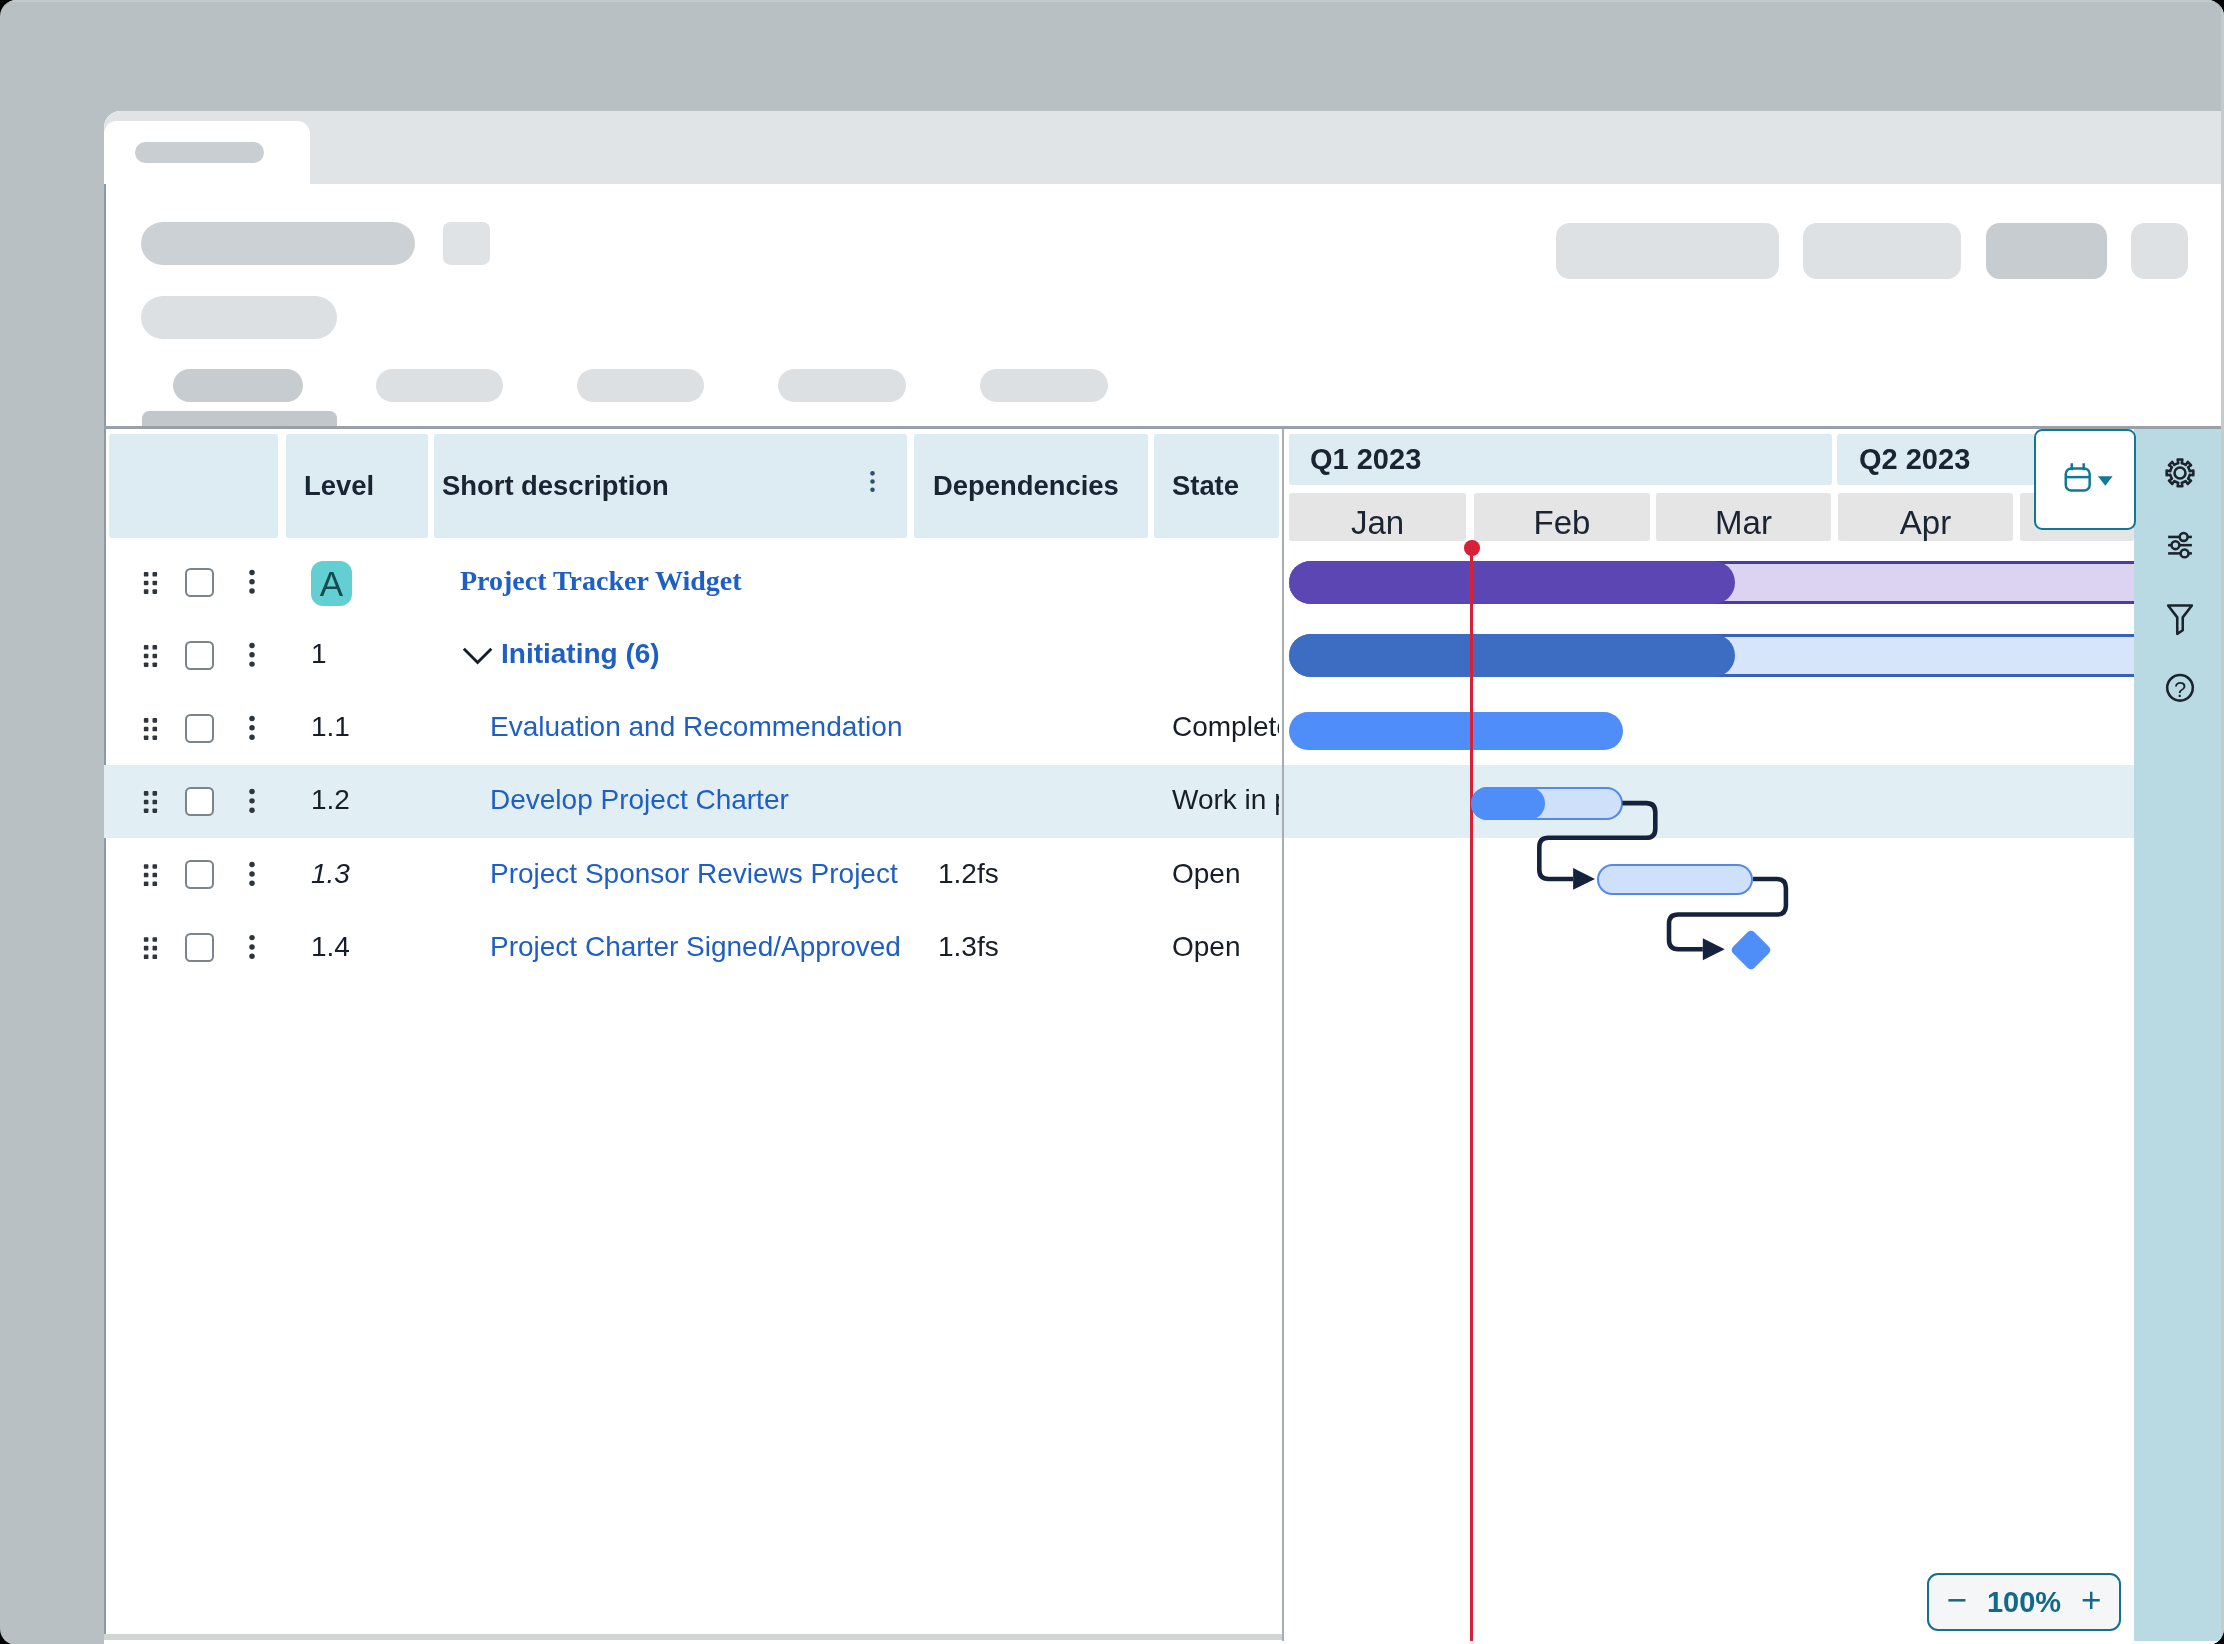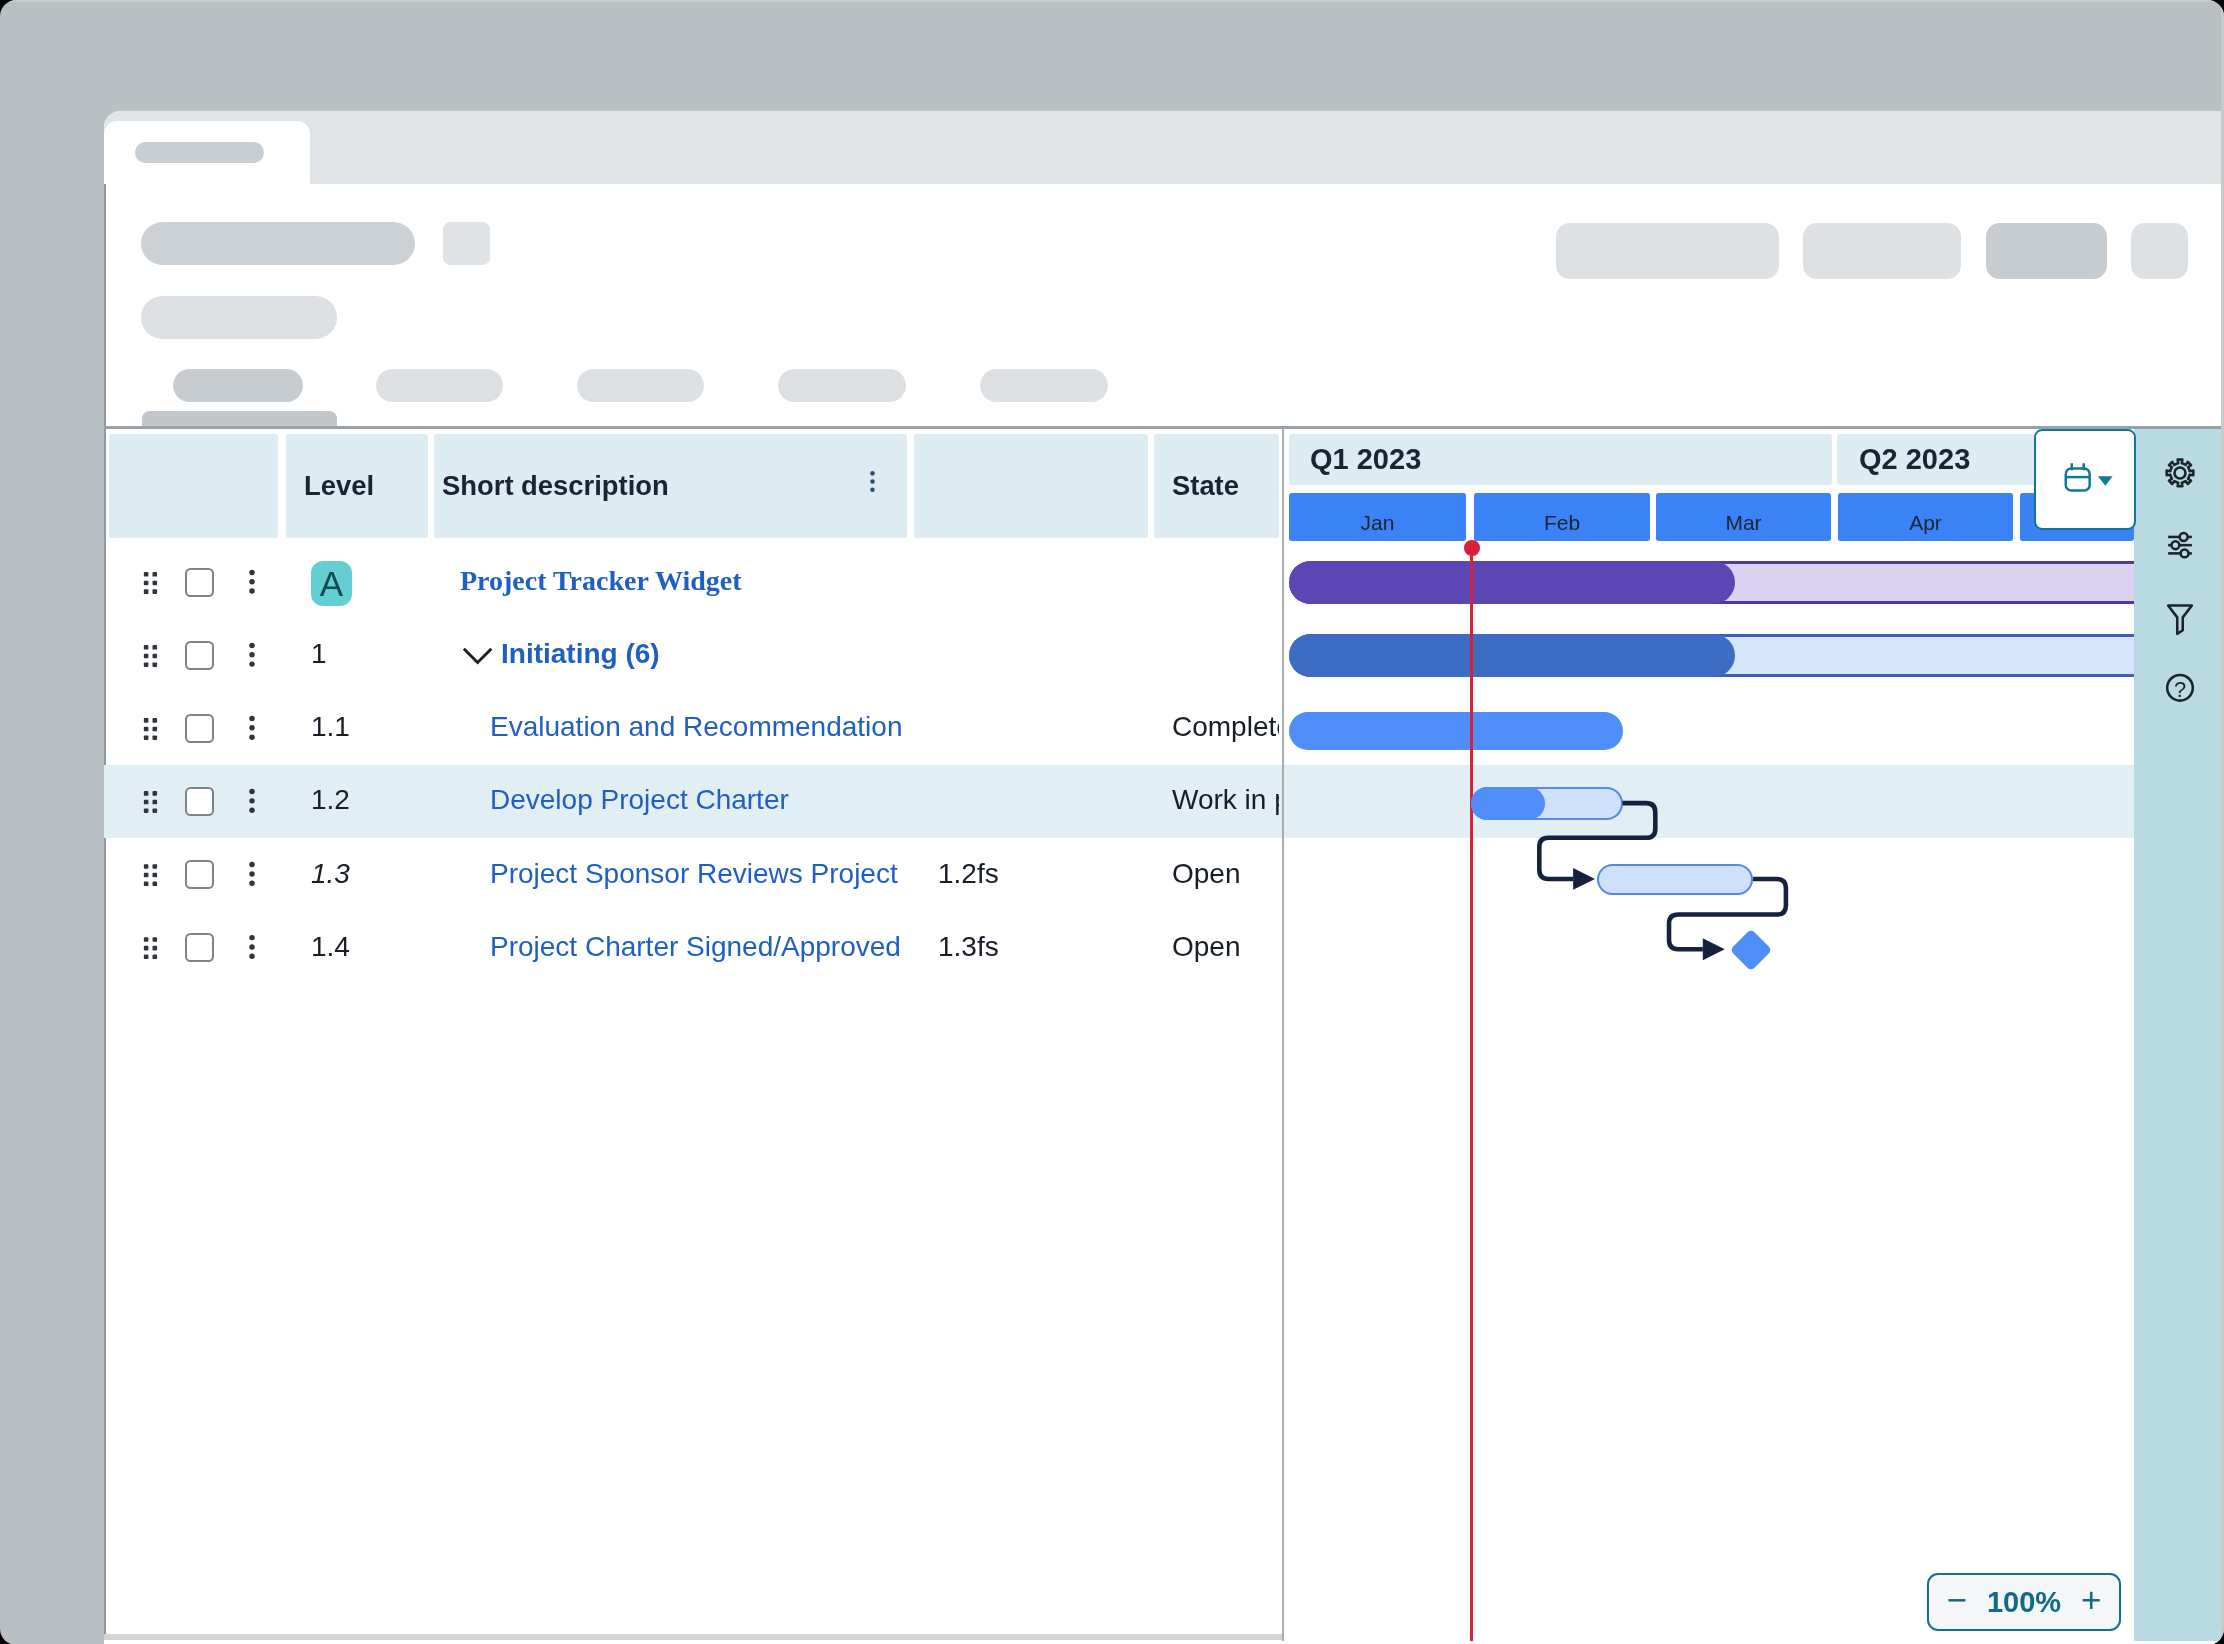--- a/index.html
+++ b/index.html
@@ -15,21 +15,21 @@
   
   .sk { background:#dde0e3; border-radius:22px; }
   
   #topline { left:0; top:315px; width:2117px; height:2.7px; background:#98a0a8; }
   
   #divider { left:1178px; top:318px; width:1.8px; height:1212px; background:#a6aeb4; }
   #sidebar { left:2030px; top:318px; width:87px; height:1212px; background:#b9dae3; }
   .hcell { background:#ddecf2; border-radius:2.7px; }
   .htext { font-size:27.4px; font-weight:bold; color:#1a2432; line-height:104px; }
   .qtext { font-size:29px; font-weight:bold; color:#1a2432; line-height:51px; }
-  .mcell { background:#3b82f6; border-radius:2.7px; text-align:center; font-size:21px; color:#1a2432; line-height:59px; }
+  .mcell { background:#e5e5e5; border-radius:2.7px; text-align:center; font-size:33px; color:#1a2432; line-height:59px; }
   .rowtext { font-size:28px; color:#171e28; white-space:nowrap; }
   .link { color:#1f5fc4; }
   .b6 { font-weight:600; }
   .cb { width:29px; height:29px; border:2.3px solid #7b848c; border-radius:5.5px; background:#fff; }
   .clip { overflow:hidden; }
 </style>
 </head>
 <body>
 <div id="canvas">
 <div class="abs" style="left:0; top:0; width:2224px; height:1.8px; background:#c7cacb;"></div>
@@ -62,20 +62,21 @@
   <div id="sidebar" class="abs"></div>
   <div id="divider" class="abs"></div>
 
   <div class="abs hcell" style="left:4.6px;   top:323px; width:169px; height:104px;"></div>
   <div class="abs hcell" style="left:182px; top:323px; width:142px; height:104px;"></div>
   <div class="abs hcell" style="left:330px; top:323px; width:473px; height:104px;"></div>
   <div class="abs hcell" style="left:810px; top:323px; width:234px; height:104px;"></div>
   <div class="abs hcell" style="left:1050px;top:323px; width:125px; height:104px;"></div>
   <div class="abs htext" style="left:200px; top:323px;">Level</div>
   <div class="abs htext" style="left:338px; top:323px;">Short description</div>
+  <div class="abs htext" style="left:829px; top:323px;">Dependencies</div>
   <div class="abs htext" style="left:1068px;top:323px;">State</div>
 
   <svg class="abs" style="left:763px; top:356px;" width="11" height="40" viewBox="0 0 12 44">
         <g fill="#2e4f74">
           <circle cx="6" cy="7" r="2.5"></circle>
           <circle cx="6" cy="16" r="2.5"></circle>
           <circle cx="6" cy="25" r="2.5"></circle>
         </g>
       </svg>
 

